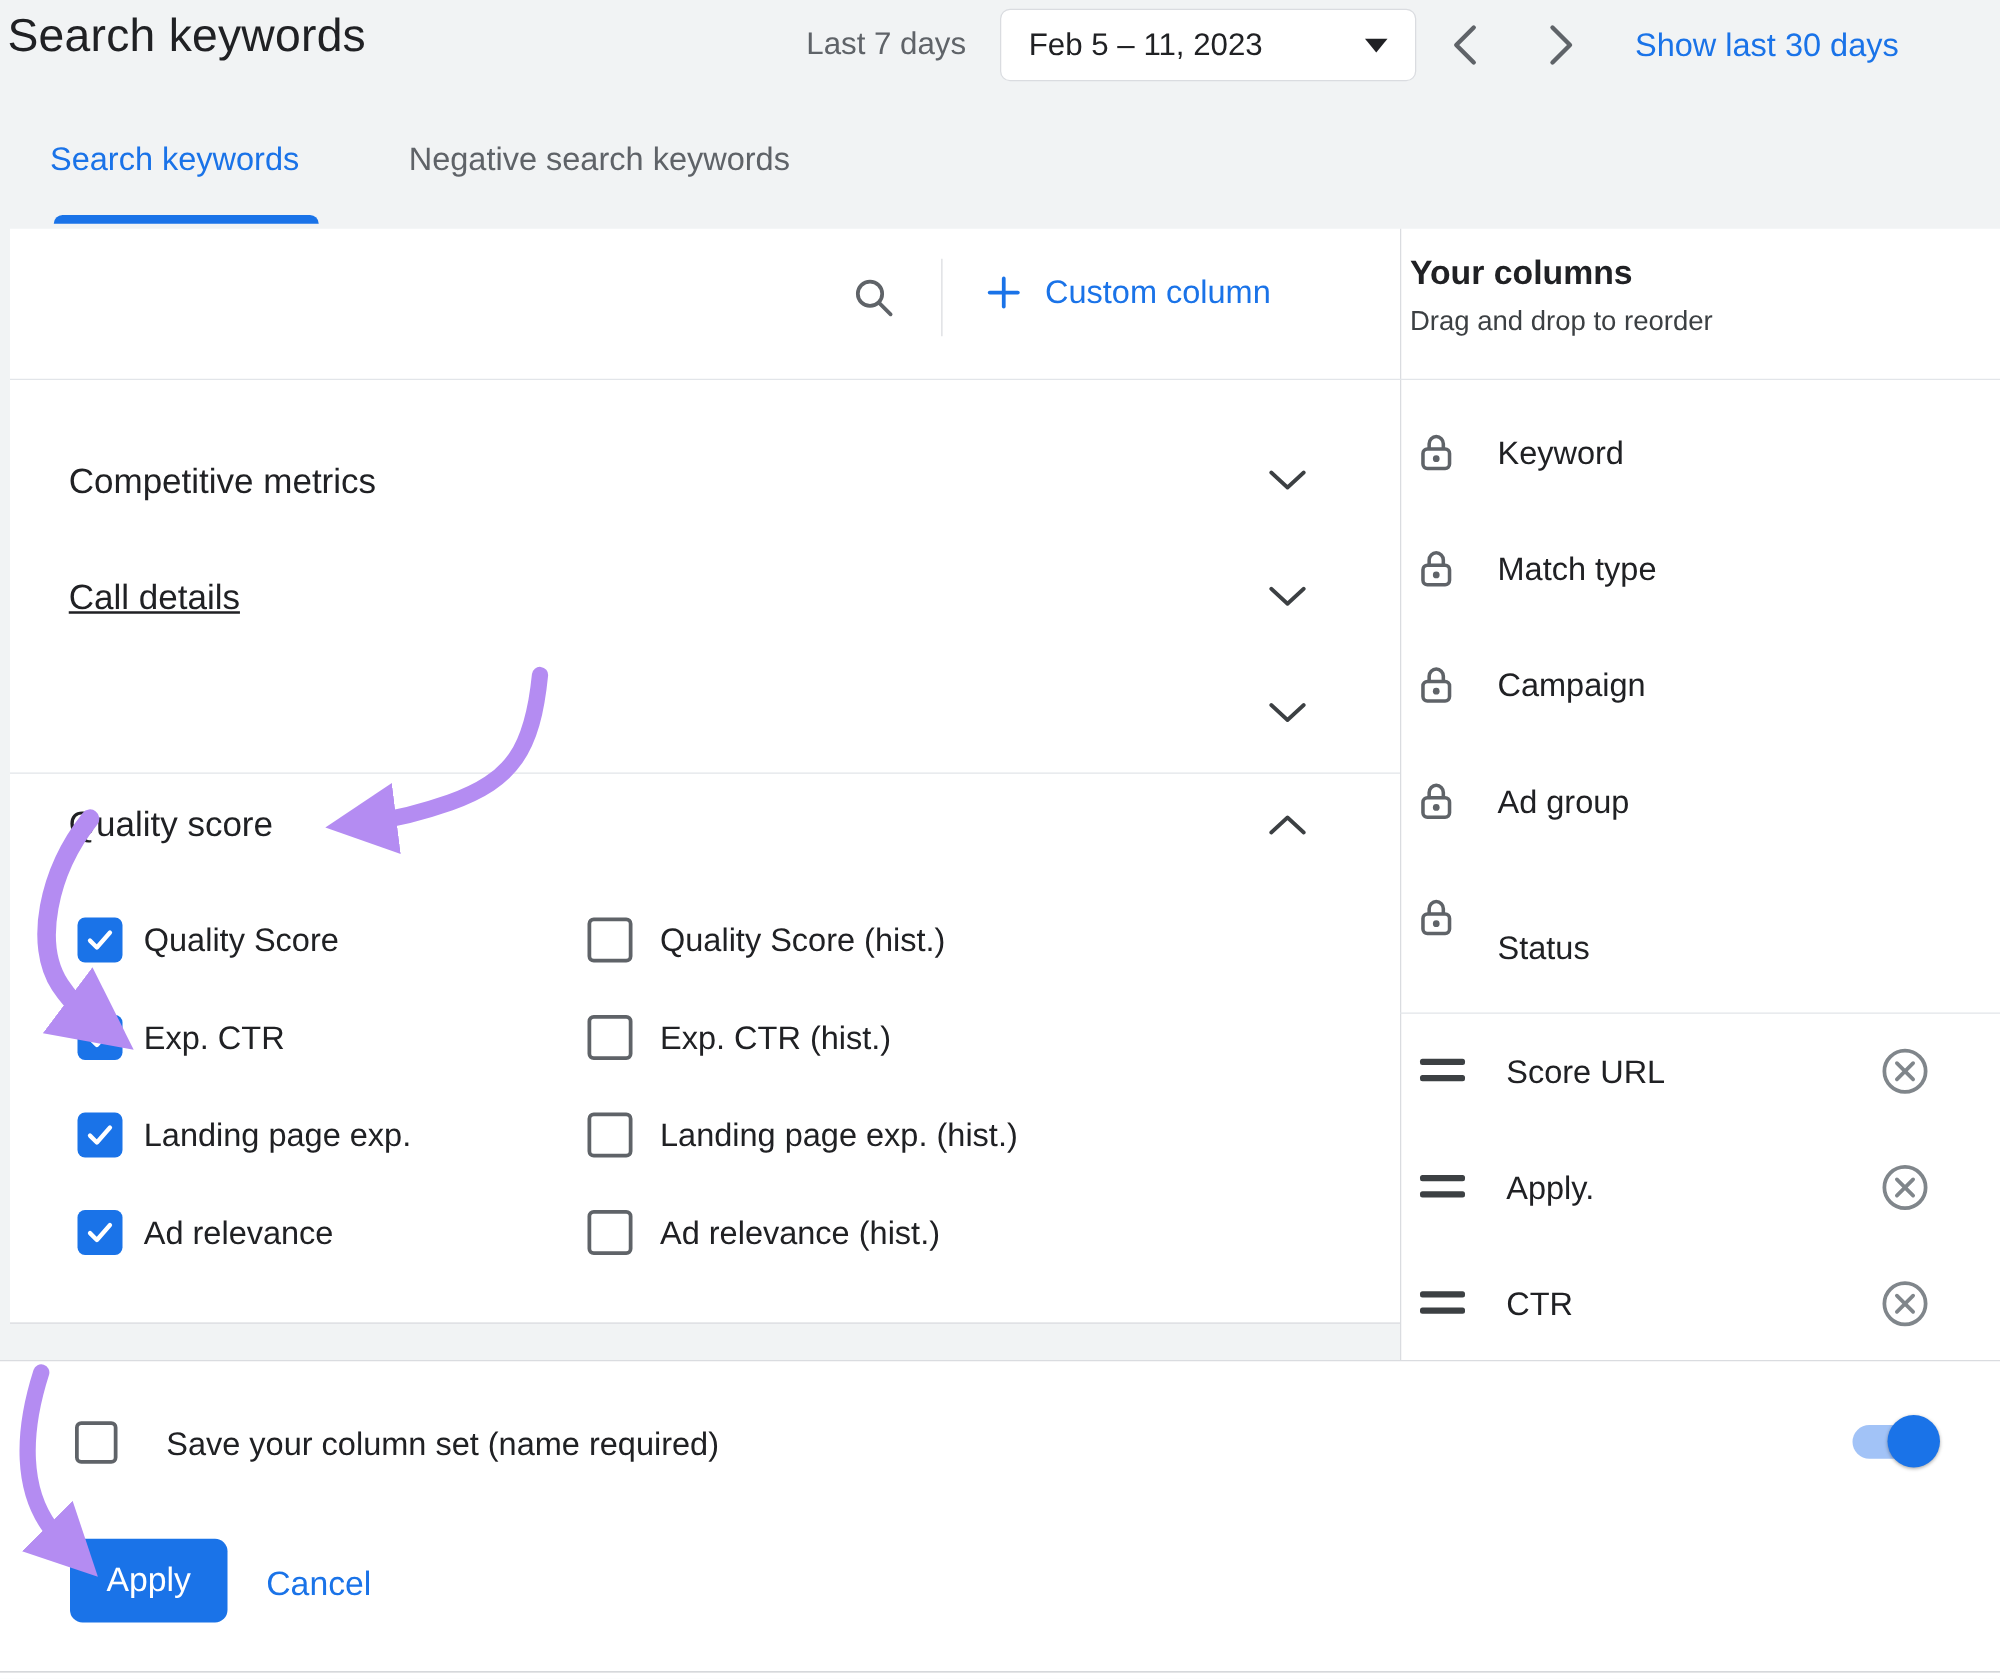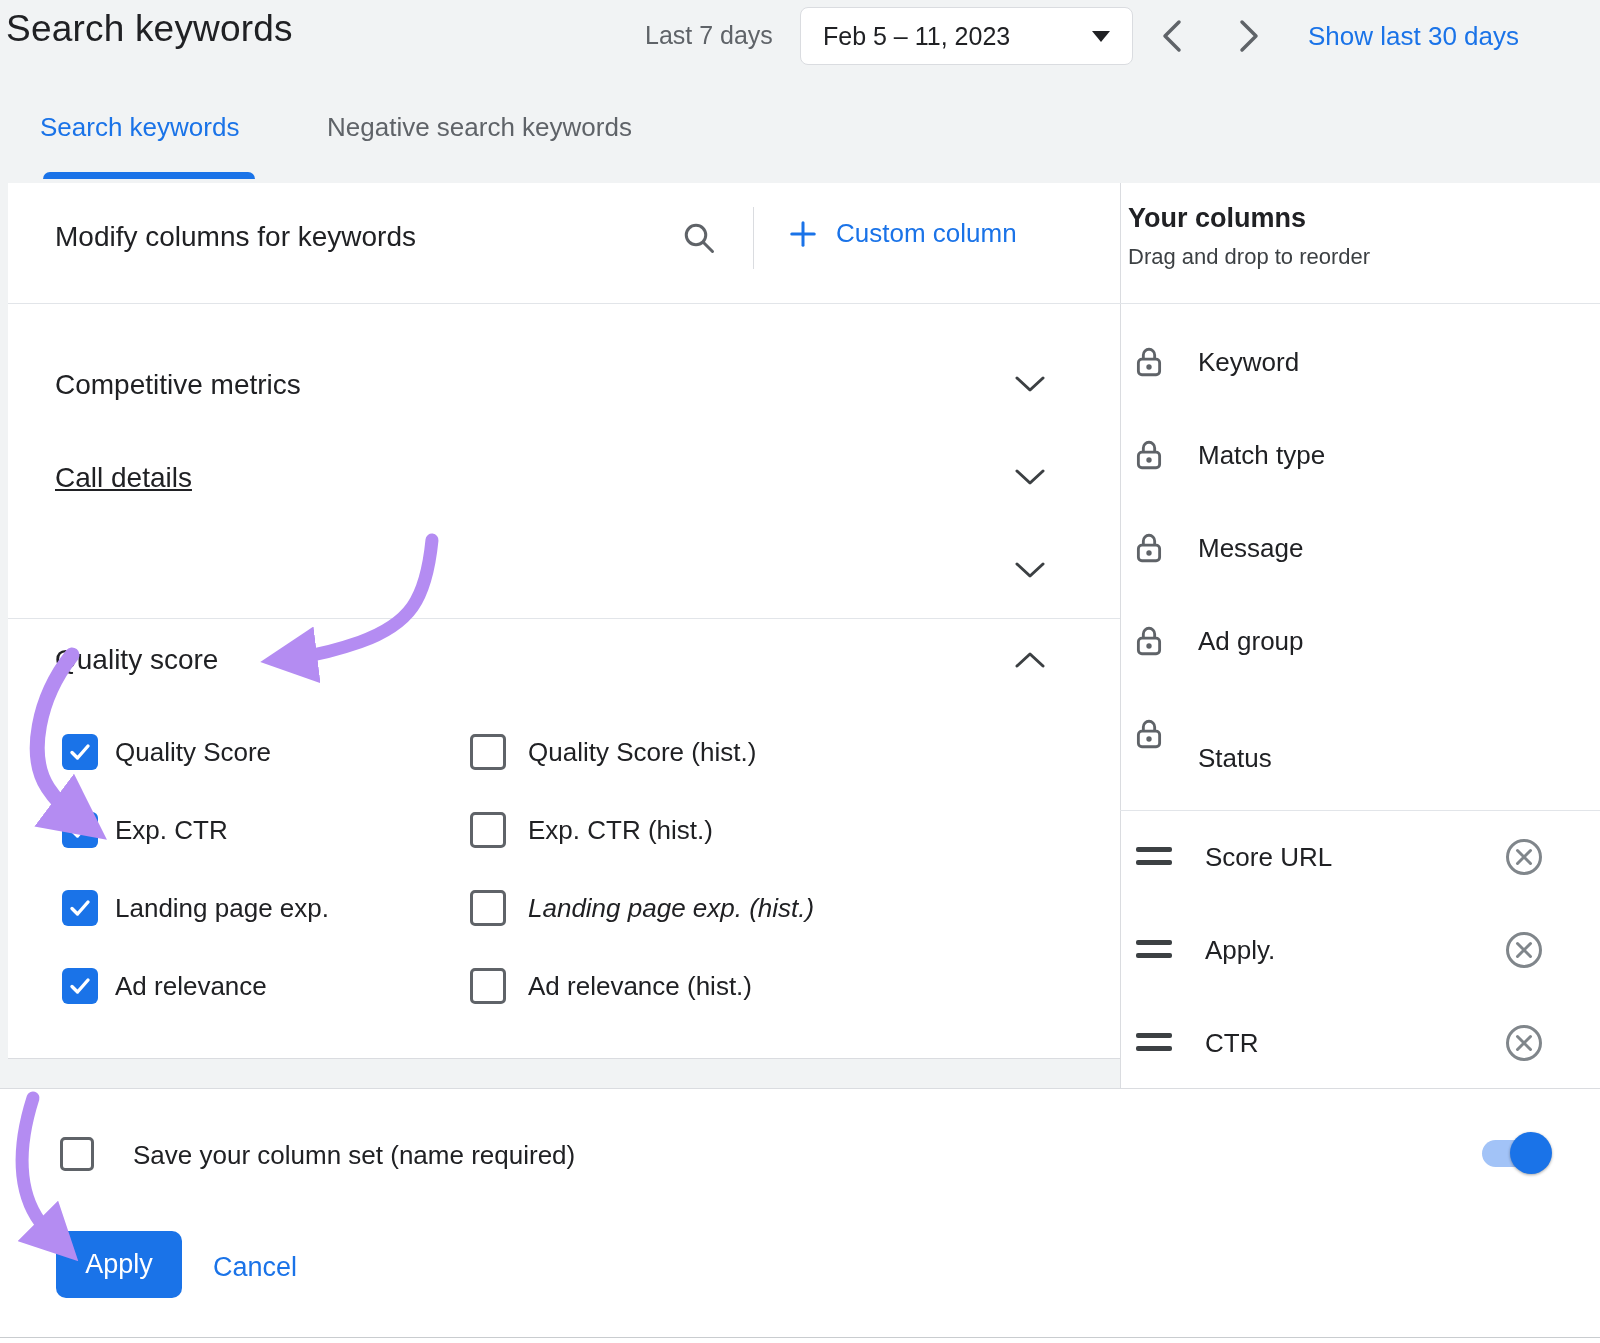--- a/index.html
+++ b/index.html
@@ -92,21 +92,20 @@
 
   <div class="abs tab active" style="left:40px;top:112px;">Search keywords</div>
   <div class="abs tab inactive" style="left:327px;top:112px;">Negative search keywords</div>
   <div class="abs tab-underline"></div>
 
   <div class="abs panel"></div>
   <div class="abs vdiv"></div>
   <div class="abs hdiv" style="left:8px;top:303px;width:1592px;"></div>
   <div class="abs cutout"></div>
 
-  <div class="abs panel-title">Modify columns for keywords</div>
   <div class="abs" style="left:681px;top:220px;width:40px;height:40px;cursor:pointer;">
     <svg width="36" height="36" viewBox="0 0 24 24">
         <circle cx="10" cy="10" r="6.5" fill="none" stroke="#5f6368" stroke-width="2"></circle>
         <line x1="15" y1="15" x2="21" y2="21" stroke="#5f6368" stroke-width="2" stroke-linecap="round"></line>
       </svg>
   </div>
   <div class="abs vline"></div>
   <div class="abs custom-col">
     <svg width="30" height="30" viewBox="0 0 24 24">
         <line x1="12" y1="3" x2="12" y2="21" stroke="#1a73e8" stroke-width="2.4" stroke-linecap="round"></line>
@@ -172,21 +171,21 @@
 
   <div class="abs cb on" style="left:62px;top:890px;">
     <svg width="26" height="26" viewBox="0 0 26 26">
         <polyline points="5,13.5 10.5,19 21,7" fill="none" stroke="#fff" stroke-width="3.4" stroke-linecap="round" stroke-linejoin="round"></polyline>
       </svg>
   </div>
   <div class="abs cb-label" style="left:115px;top:890px;">Landing page exp.</div>
   <div class="abs cb" style="left:470px;top:890px;">
     
   </div>
-  <div class="abs cb-label" style="left:528px;top:890px;font-style:italic;">Landing page exp. (hist.)</div>
+  <div class="abs cb-label" style="left:528px;top:890px;">Landing page exp. (hist.)</div>
 
   <div class="abs cb on" style="left:62px;top:968px;">
     <svg width="26" height="26" viewBox="0 0 26 26">
         <polyline points="5,13.5 10.5,19 21,7" fill="none" stroke="#fff" stroke-width="3.4" stroke-linecap="round" stroke-linejoin="round"></polyline>
       </svg>
   </div>
   <div class="abs cb-label" style="left:115px;top:968px;">Ad relevance</div>
   <div class="abs cb" style="left:470px;top:968px;">
     
   </div>
@@ -213,21 +212,21 @@
   </div>
   <div class="abs sb-item-label" style="left:1198px;top:437px;">Match type</div>
 
   <div class="abs lock" style="top:531px;">
     <svg width="34" height="34" viewBox="0 0 24 24">
         <path d="M8 10 V7 a4 4 0 0 1 8 0 v3" fill="none" stroke="#5f6368" stroke-width="2"></path>
         <rect x="4.5" y="10" width="15" height="11" rx="2.5" fill="none" stroke="#5f6368" stroke-width="2"></rect>
         <circle cx="12" cy="15.5" r="1.9" fill="#5f6368"></circle>
       </svg>
   </div>
-  <div class="abs sb-item-label" style="left:1198px;top:530px;">Message</div>
+  <div class="abs sb-item-label" style="left:1198px;top:530px;">Campaign</div>
 
   <div class="abs lock" style="top:624px;">
     <svg width="34" height="34" viewBox="0 0 24 24">
         <path d="M8 10 V7 a4 4 0 0 1 8 0 v3" fill="none" stroke="#5f6368" stroke-width="2"></path>
         <rect x="4.5" y="10" width="15" height="11" rx="2.5" fill="none" stroke="#5f6368" stroke-width="2"></rect>
         <circle cx="12" cy="15.5" r="1.9" fill="#5f6368"></circle>
       </svg>
   </div>
   <div class="abs sb-item-label" style="left:1198px;top:623px;">Ad group</div>
 

